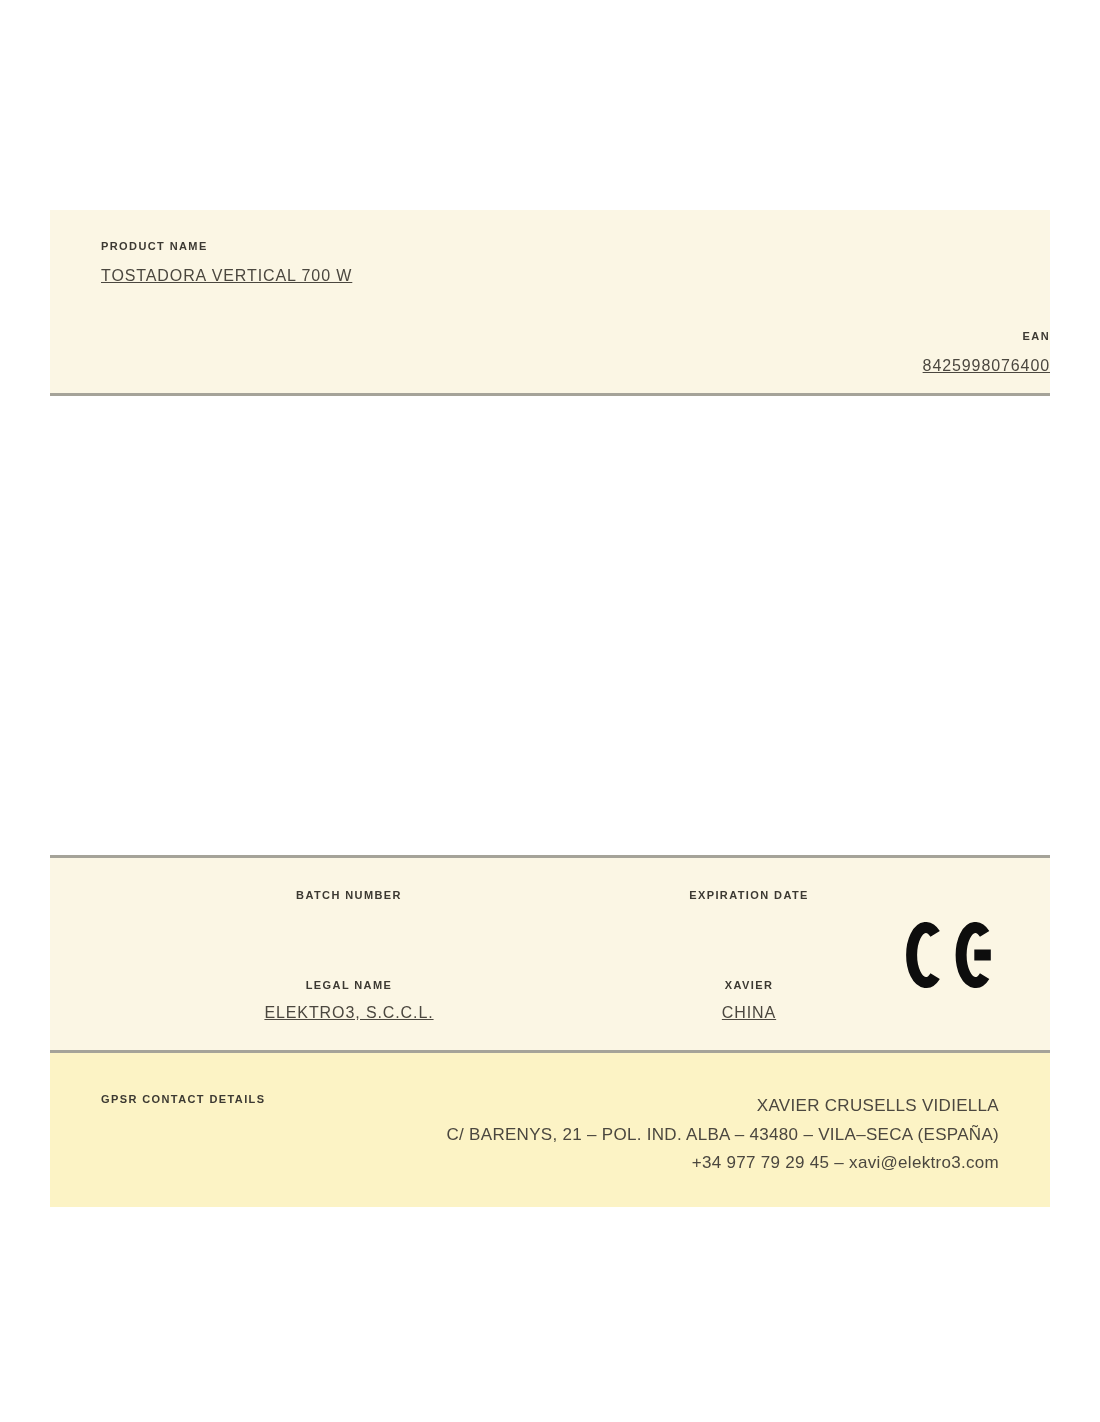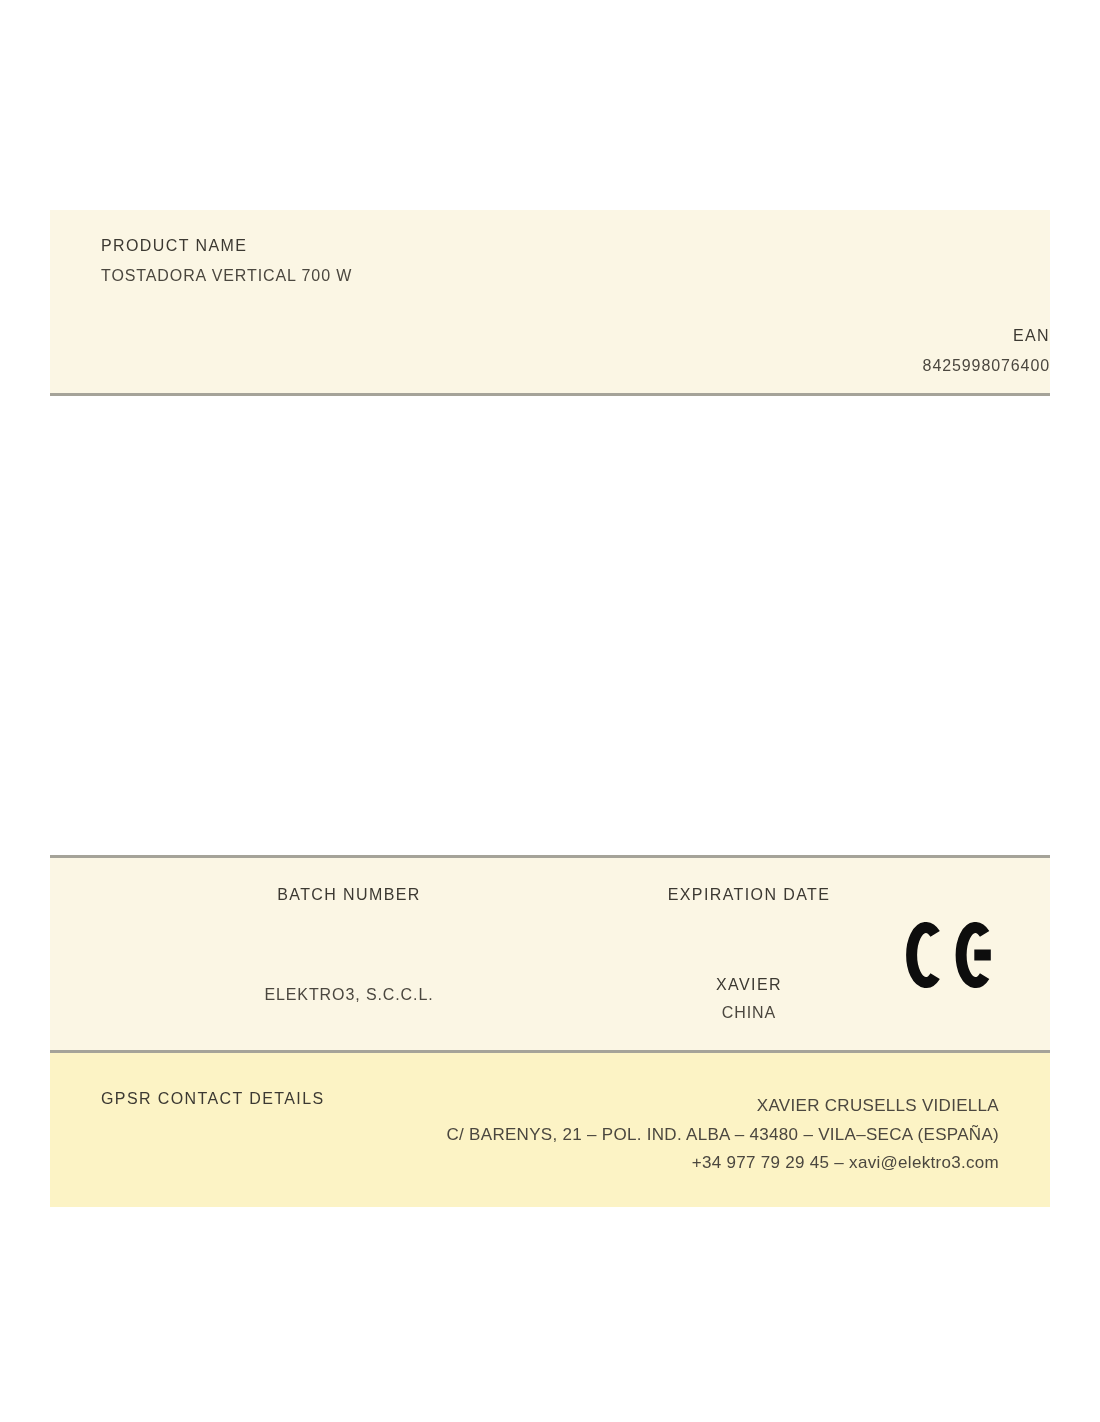--- a/index.html
+++ b/index.html
@@ -15,26 +15,26 @@
     width:1100px;height:1422px;
     background:#ffffff;
     font-family:"Liberation Sans",sans-serif;
     position:relative;
     overflow:hidden;
   }
   .section{
     position:absolute;left:50px;width:1000px;padding-left:28px;
   }
   .label{
-    font-weight:normal;font-size:16px;letter-spacing:1.4px;
+    font-weight:bold;font-size:11px;letter-spacing:1.4px;
     color:var(--label-text);line-height:18px;
   }
   .value{
     font-size:16px;letter-spacing:0.9px;
-    color:var(--value-text);line-height:18px;
+    color:var(--value-text);line-height:18px;text-decoration:underline;
   }
   
   #product-section{
     top:210px;height:186px;
     background:var(--cream-background);
     border-bottom:3px solid var(--divider);
     padding:27px 0 0 51px;
   }
   #product-section .value{margin-top:12px;}
   #product-section .field + .field{margin-top:42px;text-align:right;}
@@ -87,20 +87,21 @@
 </div>
 
 <div class="section" id="batch-section">
   <div class="cell col-left row-top">
     <div class="label">BATCH NUMBER</div>
   </div>
   <div class="cell col-right row-top">
     <div class="label">EXPIRATION DATE</div>
   </div>
   <div class="cell col-left row-bottom">
+    <div class="label">LEGAL NAME</div>
     <div class="value">ELEKTRO3, S.C.C.L.</div>
   </div>
   <div class="cell col-right row-bottom">
     <div class="label">XAVIER</div>
     <div class="value">CHINA</div>
   </div>
   <div id="ce-mark">
     <svg viewBox="0 0 78 60" xmlns="http://www.w3.org/2000/svg" aria-hidden="true">
       <path d="M26.4 10.9 A13 25 0 1 0 26.4 49.1" stroke="#0D0D0D" stroke-width="10" fill="none"></path>
       <path d="M71.4 10.9 A13 25 0 1 0 71.4 49.1" stroke="#0D0D0D" stroke-width="10" fill="none"></path>

